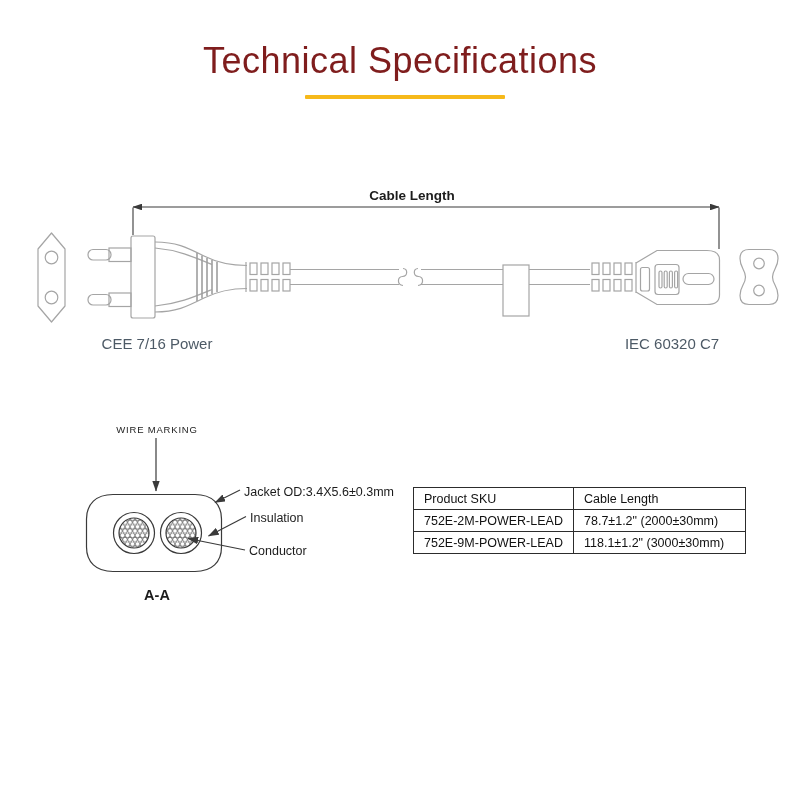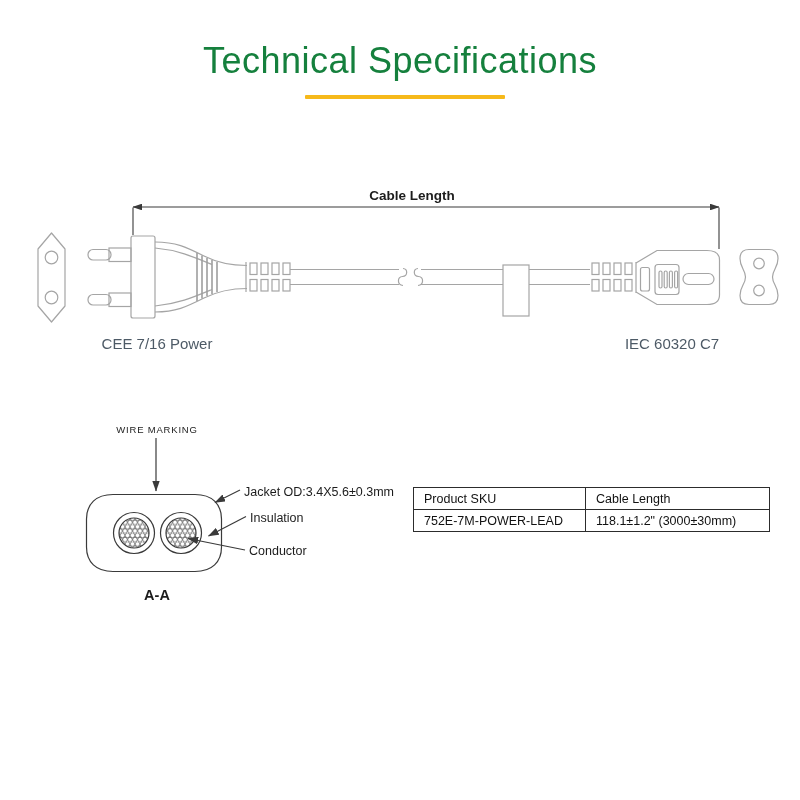--- a/index.html
+++ b/index.html
@@ -2,39 +2,39 @@
 <html><head>
 <meta charset="utf-8">
 <style>
   html,body{margin:0;padding:0;}
   body{
     width:800px;height:800px;position:relative;background:#ffffff;
     font-family:"Liberation Sans","DejaVu Sans",sans-serif;overflow:hidden;
   }
   .page-title{
     position:absolute;left:0;top:40px;width:800px;text-align:center;
-    font-size:36px;font-weight:300;color:#15803d;letter-spacing:.5px;
+    font-size:36px;font-weight:300;color:#7f1d1d;letter-spacing:.5px;
   }
   .title-underline{
     position:absolute;left:305px;top:95px;width:200px;height:4px;
     background:#f6b91a;border-radius:1px;
   }
   svg{position:absolute;left:0;top:0;}
   svg text{font-family:"Liberation Sans","DejaVu Sans",sans-serif;}
   .dim-label{font-size:13.5px;font-weight:bold;fill:#1c1c1c;}
   .conn-label{font-size:15px;fill:#4d5a66;}
   .cs-small{font-size:9.5px;letter-spacing:.8px;fill:#1c1c1c;}
   .cs-label{font-size:12.5px;fill:#1c1c1c;}
   .cs-section{font-size:14.5px;font-weight:600;fill:#1c1c1c;}
   .spec-table{
     position:absolute;left:413px;top:487px;border-collapse:collapse;
     table-layout:fixed;font-size:12.5px;color:#111;
   }
   .spec-table td{
-    border:1.2px solid #2c2c2c;height:21px;padding:0 12px 0 10px;
+    border:1.2px solid #2c2c2c;height:21px;padding:0 0 0 10px;
     white-space:nowrap;overflow:hidden;
   }
   .spec-table .col-sku{width:149px;}
   .spec-table .col-len{width:161px;}
 </style>
 </head>
 <body>
 
 <div class="page-title">Technical Specifications</div>
 <div class="title-underline"></div>
@@ -166,17 +166,21 @@
   <text class="cs-section" x="157" y="600" text-anchor="middle">A-A</text>
 </svg>
 
 <table class="spec-table">
   <tbody>
     <tr>
       <td class="col-sku">Product SKU</td>
       <td class="col-len">Cable Length</td>
     </tr>
     <tr>
-      <td>752E-7M-POWER-LEAD</td>
+      <td>752E-2M-POWER-LEAD</td>
+      <td>78.7±1.2" (2000±30mm)</td>
+    </tr>
+    <tr>
+      <td>752E-9M-POWER-LEAD</td>
       <td>118.1±1.2" (3000±30mm)</td>
     </tr>
   </tbody>
 </table>
 
 </body></html>

